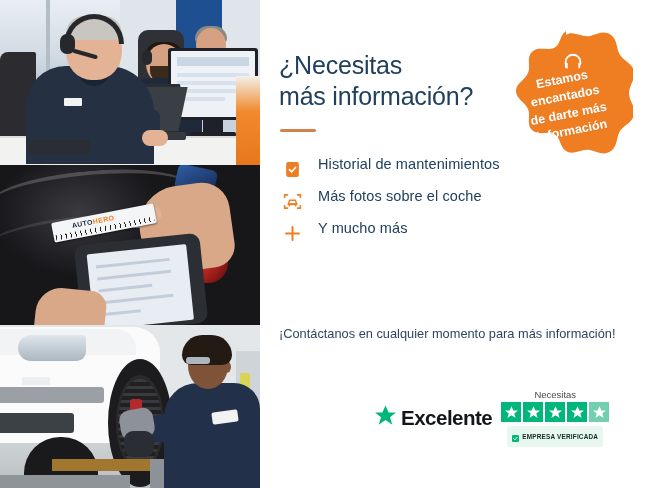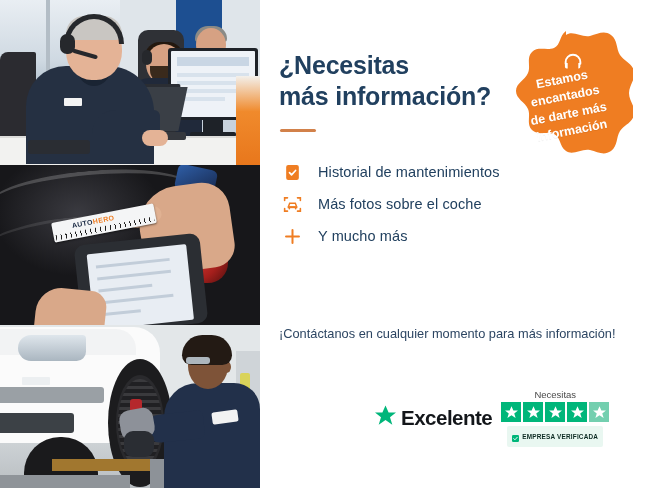--- a/index.html
+++ b/index.html
@@ -116,34 +116,34 @@
   .m-arm{position:absolute;left:-18px;top:78px;width:58px;height:28px;background:#22304a;border-radius:16px 6px 6px 16px;transform:rotate(-6deg);}
   .m-glove{position:absolute;left:-44px;top:74px;width:34px;height:30px;background:#8d9199;border-radius:10px;transform:rotate(-10deg);}
   .m-glove2{position:absolute;left:-40px;top:96px;width:30px;height:26px;background:#2a2d33;border-radius:9px;}
   .m-tool{position:absolute;left:-34px;top:64px;width:12px;height:18px;background:#b5282c;border-radius:3px;}
   .p3-shelf{position:absolute;left:236px;top:26px;width:24px;height:64px;background:#cfd4d8;}
   .p3-bottle{position:absolute;left:240px;top:48px;width:10px;height:22px;background:#d9d35a;border-radius:2px;}
 
   
   .content{position:relative;flex:1;height:488px;background:#ffffff;padding:0;}
   .heading{position:absolute;left:19px;top:50px;width:250px;
-    font-size:25px;line-height:1.25;font-weight:bold;color:#21405f;letter-spacing:-.2px;}
+    font-size:25px;line-height:1.25;font-weight:normal;color:#21405f;letter-spacing:-.2px;}
   .rule{position:absolute;left:20px;top:129px;width:36px;height:3px;background:#d2814a;border-radius:2px;}
 
   
   .badge{position:absolute;left:239px;top:31px;width:134px;height:128px;}
   .badge svg{position:absolute;left:0;top:0;}
   .badge-ico{position:absolute;left:63px;top:20px;width:22px;height:22px;color:#fff;}
   .badge-text{position:absolute;left:14px;top:40px;width:108px;text-align:center;
     color:#fff;font-size:12.5px;line-height:1.38;font-weight:bold;
     transform:rotate(-11deg);text-shadow:0 1px 0 rgba(0,0,0,.06);}
 
   
   .features{position:absolute;left:19px;top:156px;width:330px;}
-  .feat{display:flex;align-items:center;height:32px;margin-bottom:0px;}
+  .feat{display:flex;height:32px;margin-bottom:0px;}
   .feat-ico{width:26px;height:26px;flex:0 0 26px;display:flex;align-items:center;justify-content:center;margin-right:13px;}
   .feat-label{font-size:14.5px;color:#21405f;letter-spacing:.1px;white-space:nowrap;}
 
   .para{position:absolute;left:19px;top:324px;width:350px;
     font-size:12.8px;line-height:1.62;color:#2c4562;}
 
   
   .tp{position:absolute;left:113px;top:388px;width:253px;height:60px;display:flex;align-items:center;}
   .tp-logo{display:flex;align-items:center;margin-right:9px;}
   .tp-logo-name{font-size:20.5px;font-weight:bold;color:#13161a;letter-spacing:-.5px;margin-left:3px;}

